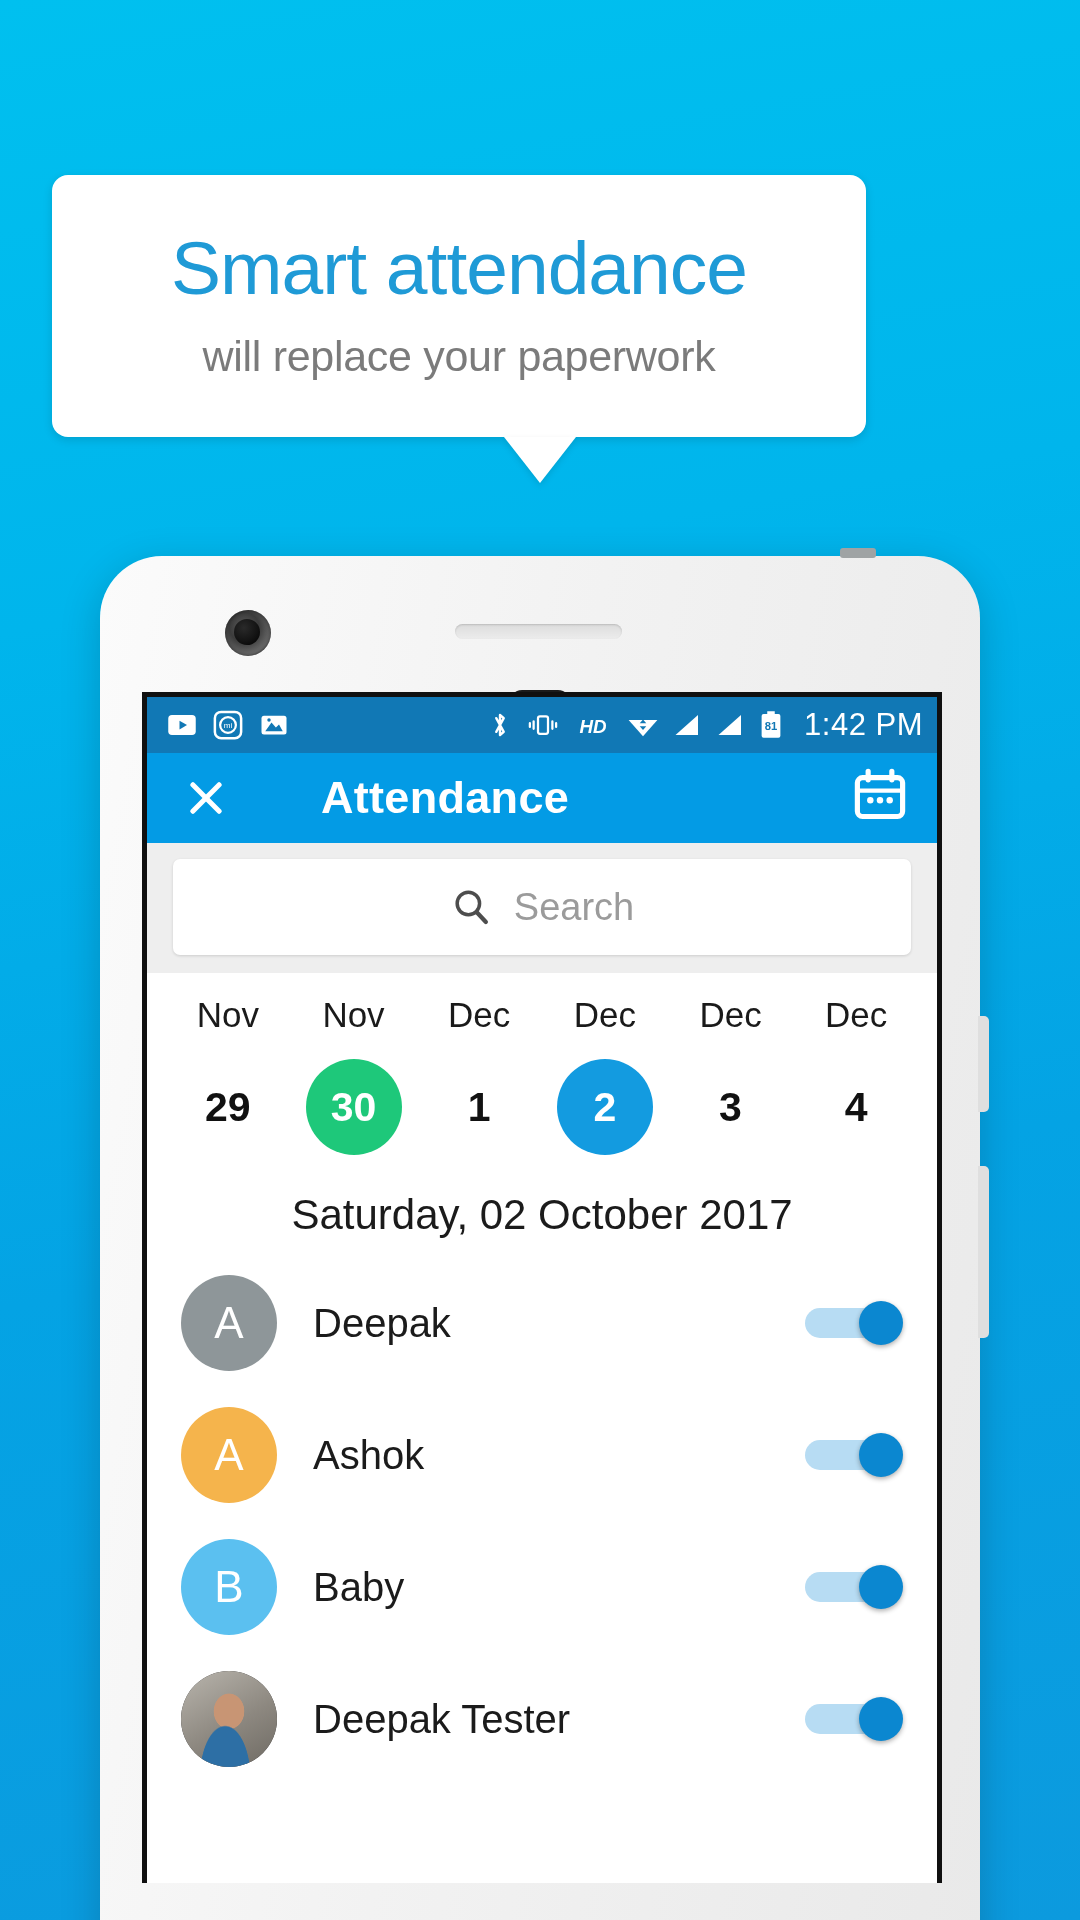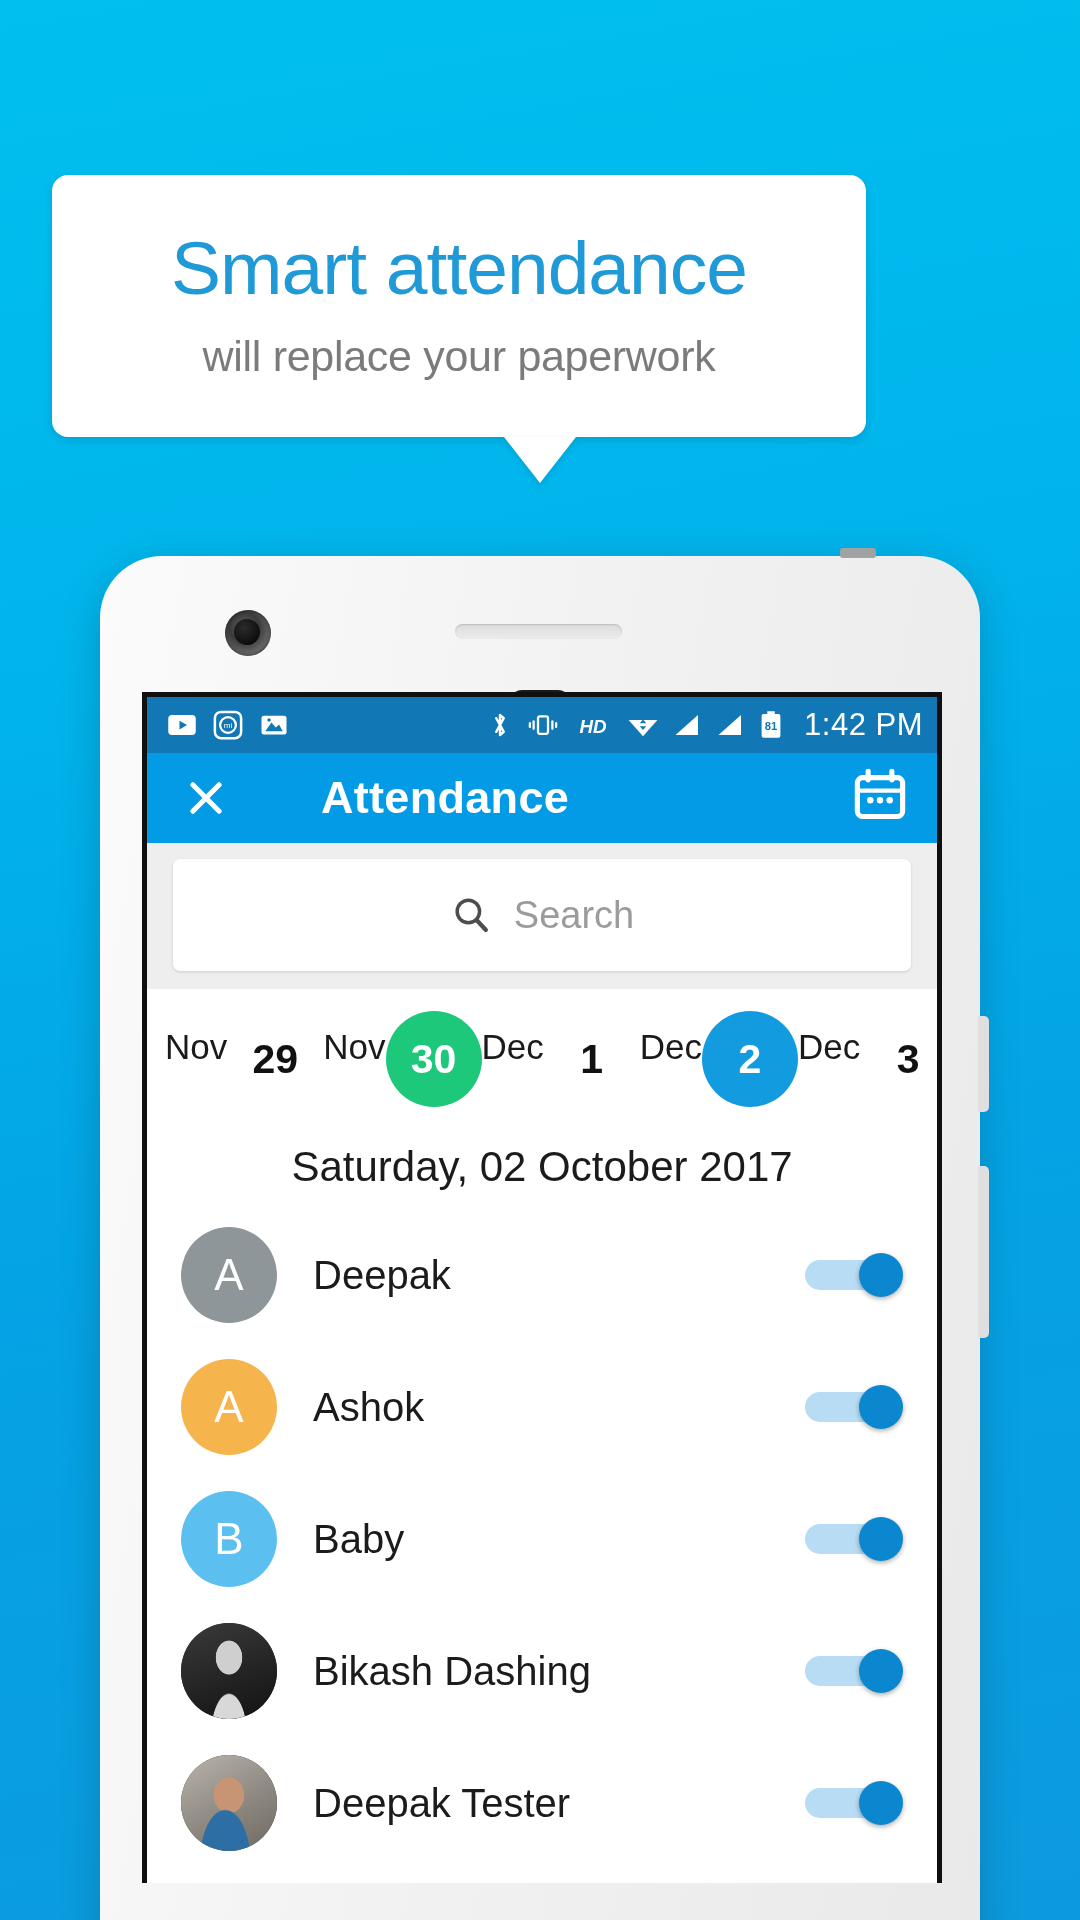--- a/index.html
+++ b/index.html
@@ -136,35 +136,35 @@
     color:#fff; font-size:45px; font-weight:700;
     margin-left:62px; letter-spacing:.3px;
   }
   #cal-btn{ margin-left:auto; }
 
   
   #search-wrap{
     background:#eeeeee; padding:16px 26px 18px 26px;
   }
   #search-box{
-    height:112px; background:#fff; border-radius:7px;
+    height:96px; background:#fff; border-radius:7px;
     display:flex; align-items:center; justify-content:center;
     box-shadow:0 1px 3px rgba(0,0,0,.14);
   }
   #search-placeholder{
     color:#9b9b9b; font-size:38px; margin-left:22px;
   }
 
   
   #datestrip{
     display:flex; padding:22px 18px 10px 18px;
     background:#fff;
   }
   .daycell{
-    flex:1; display:flex; flex-direction:row; align-items:center;
+    flex:1; display:flex; flex-direction:column; align-items:center;
     cursor:pointer;
   }
   .daycell .mon{
     font-size:35px; color:#1a1a1a; font-weight:400; margin-bottom:24px;
   }
   .daycell .num{
     width:96px;height:96px;border-radius:50%;
     display:flex;align-items:center;justify-content:center;
     font-size:41px;font-weight:700;color:#111;
   }
@@ -370,30 +370,20 @@
           <span>B</span>
         </div>
         <div class="name">Baby</div>
         <div class="toggle">
           <div class="track"></div>
           <div class="knob"></div>
         </div>
       </div>
       <div class="row">
         <div class="avatar photo">
-          <div class="face-a"></div>
-        </div>
-        <div class="name">Bikash Dashing</div>
-        <div class="toggle">
-          <div class="track"></div>
-          <div class="knob"></div>
-        </div>
-      </div>
-      <div class="row">
-        <div class="avatar photo">
           <div class="face-b"></div>
         </div>
         <div class="name">Deepak Tester</div>
         <div class="toggle">
           <div class="track"></div>
           <div class="knob"></div>
         </div>
       </div>
     </div>
 

